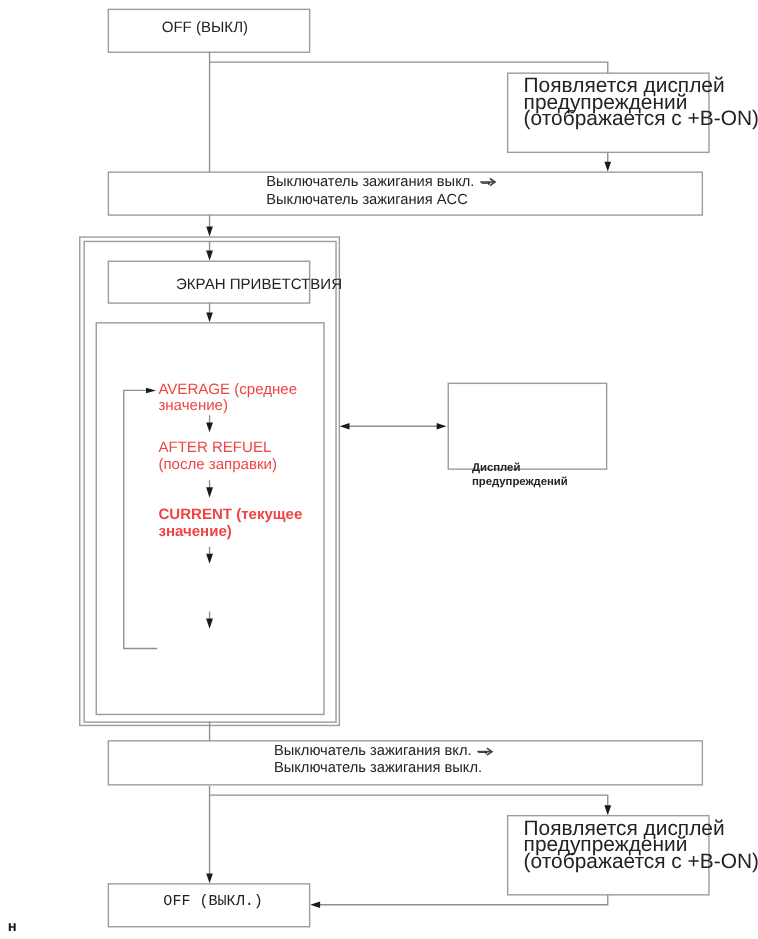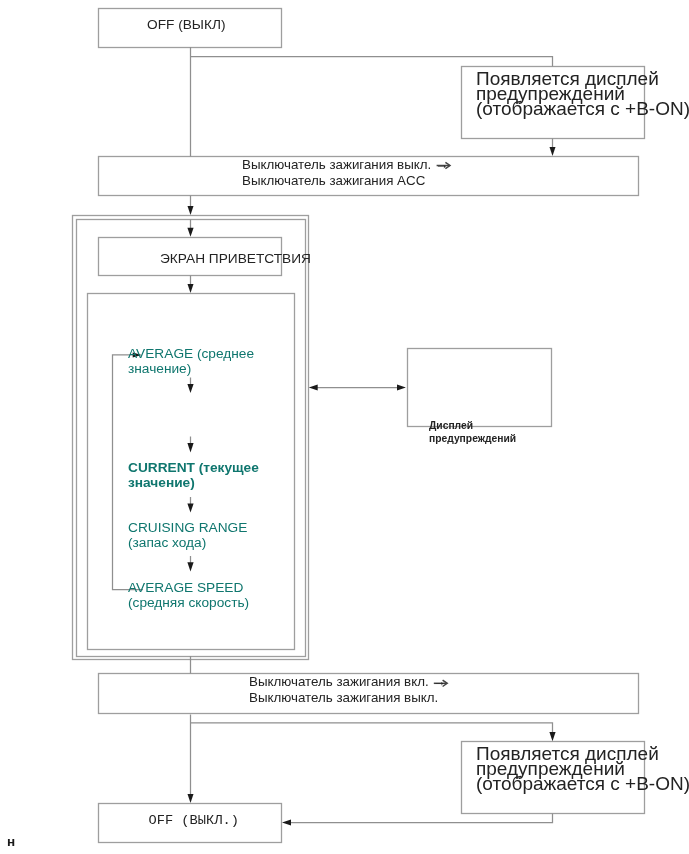--- a/index.html
+++ b/index.html
@@ -28,21 +28,21 @@
 
   #t-off-top   {left:147px; top:18px;}
   #t-welcome   {left:114px; top:252px;margin-left:46px;}
   #t-off-bot   {left:148.5px; top:814px;font-family:Liberation Mono, monospace;}
   #t-warn-top  {left:476px; top:70.5px;}
   #t-warn-bot  {left:476px; top:745.5px;}
   #t-switch-top{left:242px; top:157px;font-size:13.35px;line-height:15.6px;}
   #t-switch-bot{left:249px; top:674px;font-size:13.35px;line-height:15.6px;}
   #t-warn-disp {left:429px; top:374.5px;margin-top:44px;}
 
-  .cyc{z-index:9;position:absolute;left:128px;font-size:13.7px;line-height:15px;white-space:nowrap;color:#0f766e;}
+  .cyc{z-index:9;position:absolute;left:144px;font-size:13.7px;line-height:15px;white-space:nowrap;color:#ef4444;}
   .cyc>div{white-space:pre;}
   #cyc0{top:345.6px;}
   #cyc1{top:399.3px;}
   #cyc2{top:459.5px;font-weight:bold;}
   #cyc3{top:519.5px;}
   #cyc4{top:580.4px;}
 
   #corner-mark{position:absolute;left:7px;top:834.5px;font-size:13.5px;line-height:13.5px;font-weight:700;color:#1a1a1a;}
 </style>
 </head>
@@ -153,27 +153,23 @@
 
   <div class="ml small" id="t-warn-disp">
     <div>Дисплей</div>
     <div>предупреждений</div>
   </div>
 
   <div class="cyc" id="cyc0">
     <div>AVERAGE (среднее</div>
     <div>значение)</div>
   </div>
+  <div class="cyc" id="cyc1">
+    <div>AFTER REFUEL</div>
+    <div>(после заправки)</div>
+  </div>
   <div class="cyc" id="cyc2">
     <div>CURRENT (текущее</div>
     <div>значение)</div>
-  </div>
-  <div class="cyc" id="cyc3">
-    <div>CRUISING RANGE</div>
-    <div>(запас хода)</div>
-  </div>
-  <div class="cyc" id="cyc4">
-    <div>AVERAGE SPEED</div>
-    <div>(средняя скорость)</div>
   </div>
 
   <div id="corner-mark">н</div>
 </div>
 
 </body></html>

